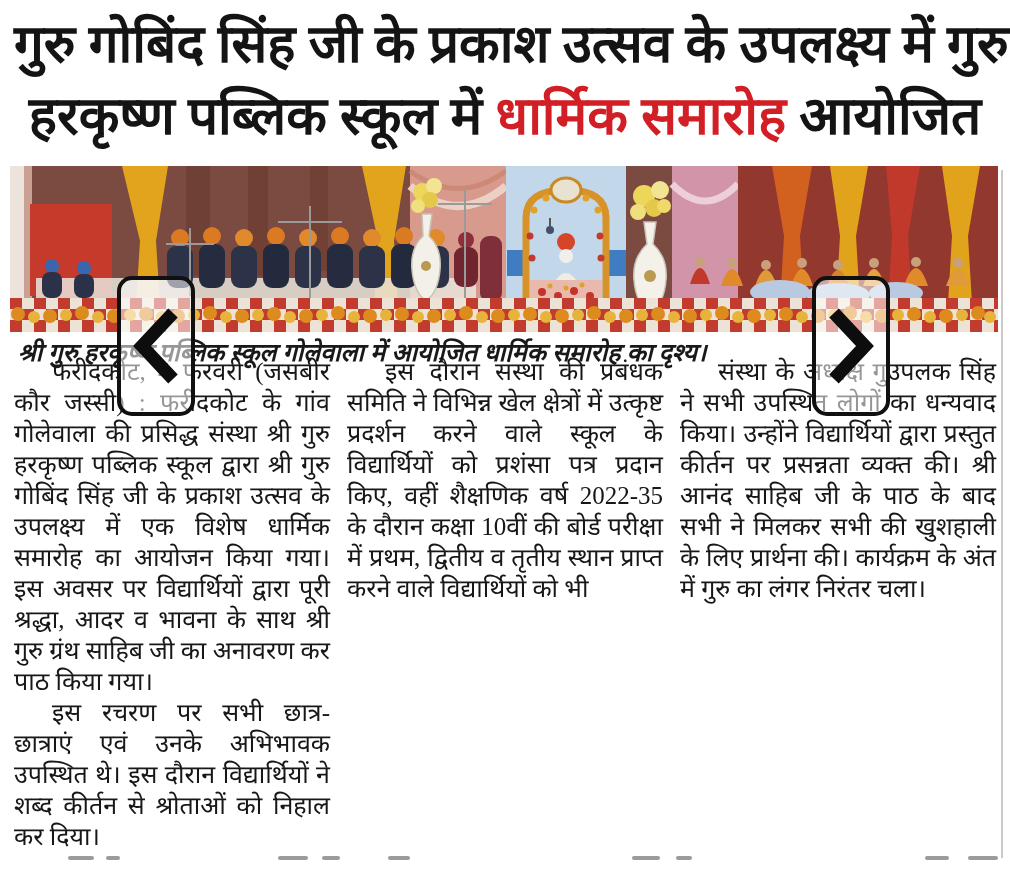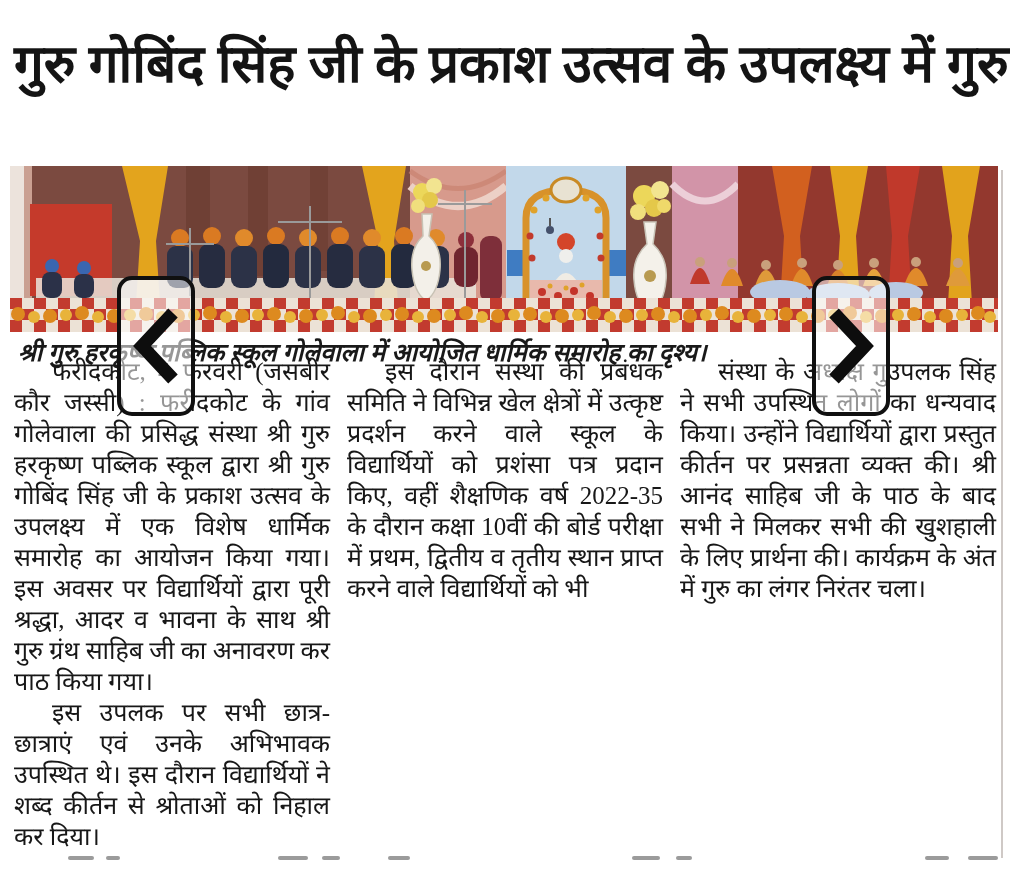--- a/index.html
+++ b/index.html
@@ -9,21 +9,21 @@
     font-family:"Liberation Serif", serif;
   }
   
   .headline{
     position:absolute;left:14px;top:8px;width:982px;height:152px;
     text-align:center;color:#141414;
     font-family:"Liberation Serif", serif;
     font-weight:800;line-height:72px;font-size:53px;
     letter-spacing:0px;
   }
-  .headline .hl-line{white-space:nowrap;margin-top:20px;}
+  .headline .hl-line{white-space:nowrap;}
   .headline .hl-red{color:#d21f26;}
   
   .photo-wrap{
     position:absolute;left:10px;top:166px;width:988px;height:166px;
     background:#7b4a40;overflow:hidden;
   }
   .photo-wrap svg{display:block;}
   
   .caption{
     position:absolute;left:18px;top:334px;width:760px;
@@ -66,20 +66,21 @@
   }
   .nav-btn.prev{left:117px;}
   .nav-btn.next{left:812px;}
   .nav-btn svg{display:block;}
 </style>
 </head>
 <body>
 
 <div class="headline">
   <div class="hl-line"><span>गुरु गोबिंद सिंह जी के प्रकाश उत्सव के उपलक्ष्य में गुरु</span></div>
+  <div class="hl-line"><span>हरकृष्ण पब्लिक स्कूल में </span><span class="hl-red">धार्मिक समारोह</span><span> आयोजित</span></div>
 </div>
 
 <div class="photo-wrap">
   <svg width="988" height="166" viewBox="0 0 988 166" xmlns="http://www.w3.org/2000/svg">
 
     <rect x="0" y="0" width="988" height="166" fill="#7b4a40"></rect>
     <rect x="0" y="0" width="14" height="166" fill="#ece3dc"></rect>
     <rect x="14" y="0" width="8" height="166" fill="#caa092"></rect>
     <rect x="20" y="38" width="82" height="92" fill="#c53a2b"></rect>
 
@@ -472,21 +473,21 @@
       </g>
     </g>
   </svg>
 </div>
 
 <div class="caption">श्री गुरु हरकृष्ण पब्लिक स्कूल गोलेवाला में आयोजित धार्मिक समारोह का दृश्य।</div>
 
 <div class="columns">
   <div class="col">
     <p class="indent">फरीदकोट, 4 फरवरी (जसबीर कौर जस्सी) : फरीदकोट के गांव गोलेवाला की प्रसिद्ध संस्था श्री गुरु हरकृष्ण पब्लिक स्कूल द्वारा श्री गुरु गोबिंद सिंह जी के प्रकाश उत्सव के उपलक्ष्य में एक विशेष धार्मिक समारोह का आयोजन किया गया। इस अवसर पर विद्यार्थियों द्वारा पूरी श्रद्धा, आदर व भावना के साथ श्री गुरु ग्रंथ साहिब जी का अनावरण कर पाठ किया गया।</p>
-    <p class="indent">इस उपलक पर सभी छात्र-छात्राएं एवं उनके अभिभावक उपस्थित थे। इस दौरान विद्यार्थियों ने शब्द कीर्तन से श्रोताओं को निहाल कर दिया।</p>
+    <p class="indent">इस रचरण पर सभी छात्र-छात्राएं एवं उनके अभिभावक उपस्थित थे। इस दौरान विद्यार्थियों ने शब्द कीर्तन से श्रोताओं को निहाल कर दिया।</p>
   </div>
   <div class="col">
     <p class="indent">इस दौरान संस्था की प्रबंधक समिति ने विभिन्न खेल क्षेत्रों में उत्कृष्ट प्रदर्शन करने वाले स्कूल के विद्यार्थियों को प्रशंसा पत्र प्रदान किए, वहीं शैक्षणिक वर्ष 2022-35 के दौरान कक्षा 10वीं की बोर्ड परीक्षा में प्रथम, द्वितीय व तृतीय स्थान प्राप्त करने वाले विद्यार्थियों को भी</p>
   </div>
   <div class="col">
     <p class="indent">संस्था के अध्यक्ष गुउपलक सिंह ने सभी उपस्थित लोगों का धन्यवाद किया।  उन्होंने विद्यार्थियों द्वारा प्रस्तुत कीर्तन पर प्रसन्नता व्यक्त की। श्री आनंद साहिब जी के पाठ के बाद सभी ने मिलकर सभी की खुशहाली के लिए प्रार्थना की। कार्यक्रम के अंत में गुरु का लंगर निरंतर चला।</p>
   </div>
 </div>
 
 <div class="cutoff">

